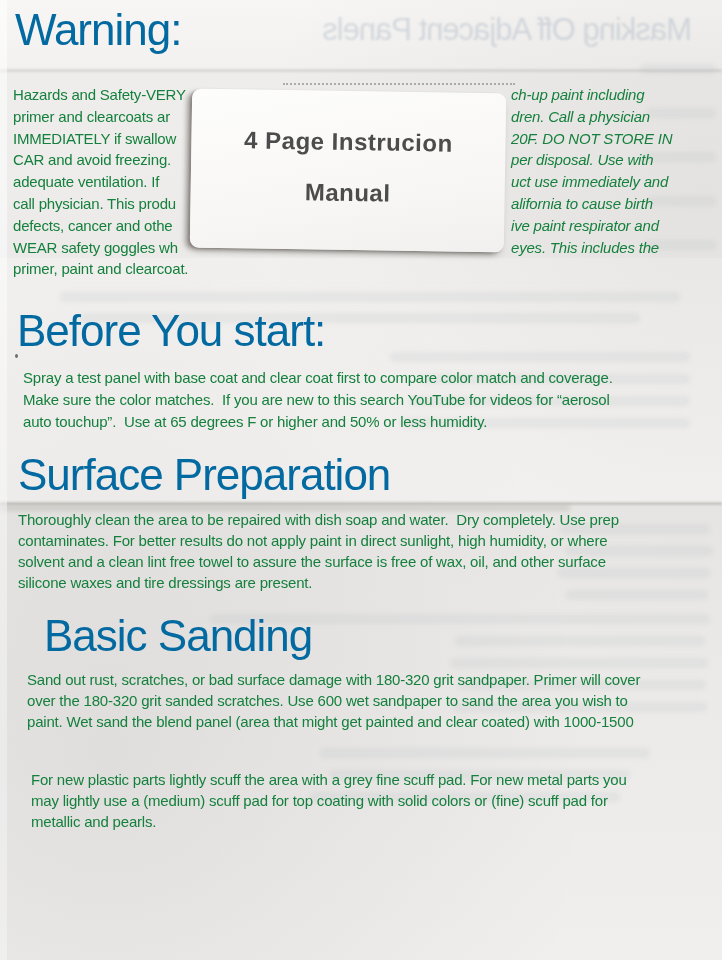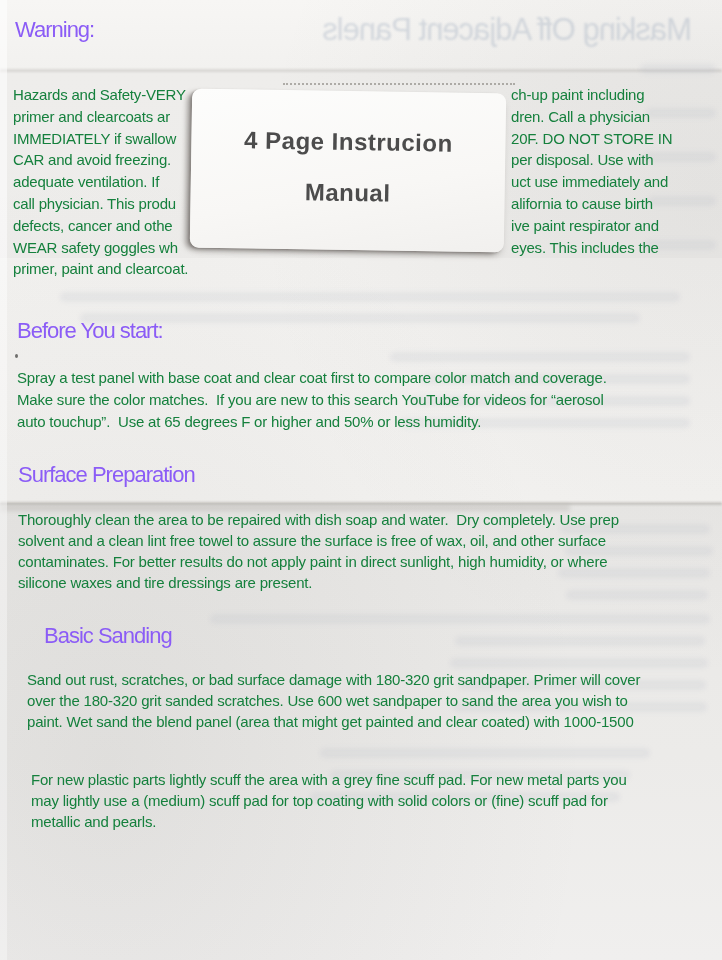--- a/index.html
+++ b/index.html
@@ -29,30 +29,30 @@
     position:absolute; left:300px; top:12px; width:415px; text-align:center;
     font-size:31px; letter-spacing:-1px; color:rgba(163,174,192,0.40);
     transform:scaleX(-1); filter:blur(1px); white-space:pre;
   }
   .gline { position:absolute; height:10px; border-radius:5px;
            background:rgba(172,180,193,0.16); filter:blur(2px); }
   
   .perforation { position:absolute; left:283px; top:83px; width:232px; height:0;
                  border-top:2px dotted rgba(140,136,130,0.65); }
   
-  .heading { position:absolute; font-size:22px; line-height:40px; font-weight:400;
-             letter-spacing:-1px; color:#8b5cf6; white-space:pre; z-index:3; }
+  .heading { position:absolute; font-size:44px; line-height:40px; font-weight:400;
+             letter-spacing:-1px; color:#0369a1; white-space:pre; z-index:3; }
   .para { position:absolute; font-size:15px; letter-spacing:-0.2px;
           color:#15803d; z-index:3; }
   .bline { white-space:pre; }
   .warning-para  { left:13px;  top:84px;  width:702px; }
   .wline { position:relative; height:21.8px; line-height:21.8px; white-space:pre; }
   .wl { position:absolute; left:0; top:0; }
-  .wr { position:absolute; left:498px; top:0; }
-  .spray-para    { left:17px;  top:367px; line-height:21.8px; }
+  .wr { position:absolute; left:498px; top:0;font-style:italic; }
+  .spray-para    { left:23px;  top:367px; line-height:21.8px; }
   .surface-para  { left:18px;  top:509px; line-height:21px; }
   .sanding-para1 { left:27px;  top:669px; line-height:21.2px; }
   .sanding-para2 { left:31px;  top:769px; line-height:21.2px; }
   .stray-dot { position:absolute; left:15px; top:354px; width:3px; height:4px;
                border-radius:50%; background:#6f6f6d; z-index:3; }
   
   .sticker {
     position:absolute; left:191px; top:91px; width:314px; height:159px;
     border-radius:9px; z-index:5; transform:rotate(0.9deg);
     background:linear-gradient(170deg,#fdfdfc 0%,#f8f7f5 60%,#f1f0ee 100%);
@@ -157,22 +157,22 @@
   <div class="stray-dot"></div>
   <div class="para spray-para">
     <div class="bline">Spray a test panel with base coat and clear coat first to compare color match and coverage.</div>
     <div class="bline">Make sure the color matches.  If you are new to this search YouTube for videos for “aerosol</div>
     <div class="bline">auto touchup”.  Use at 65 degrees F or higher and 50% or less humidity.</div>
   </div>
 
   <div class="heading" style="left:18px;top:455px">Surface Preparation</div>
   <div class="para surface-para">
     <div class="bline">Thoroughly clean the area to be repaired with dish soap and water.  Dry completely. Use prep</div>
+    <div class="bline">contaminates. For better results do not apply paint in direct sunlight, high humidity, or where</div>
     <div class="bline">solvent and a clean lint free towel to assure the surface is free of wax, oil, and other surface</div>
-    <div class="bline">contaminates. For better results do not apply paint in direct sunlight, high humidity, or where</div>
     <div class="bline">silicone waxes and tire dressings are present.</div>
   </div>
 
   <div class="heading" style="left:44px;top:616px">Basic Sanding</div>
   <div class="para sanding-para1">
     <div class="bline">Sand out rust, scratches, or bad surface damage with 180-320 grit sandpaper. Primer will cover</div>
     <div class="bline">over the 180-320 grit sanded scratches. Use 600 wet sandpaper to sand the area you wish to</div>
     <div class="bline">paint. Wet sand the blend panel (area that might get painted and clear coated) with 1000-1500</div>
   </div>
   <div class="para sanding-para2">

